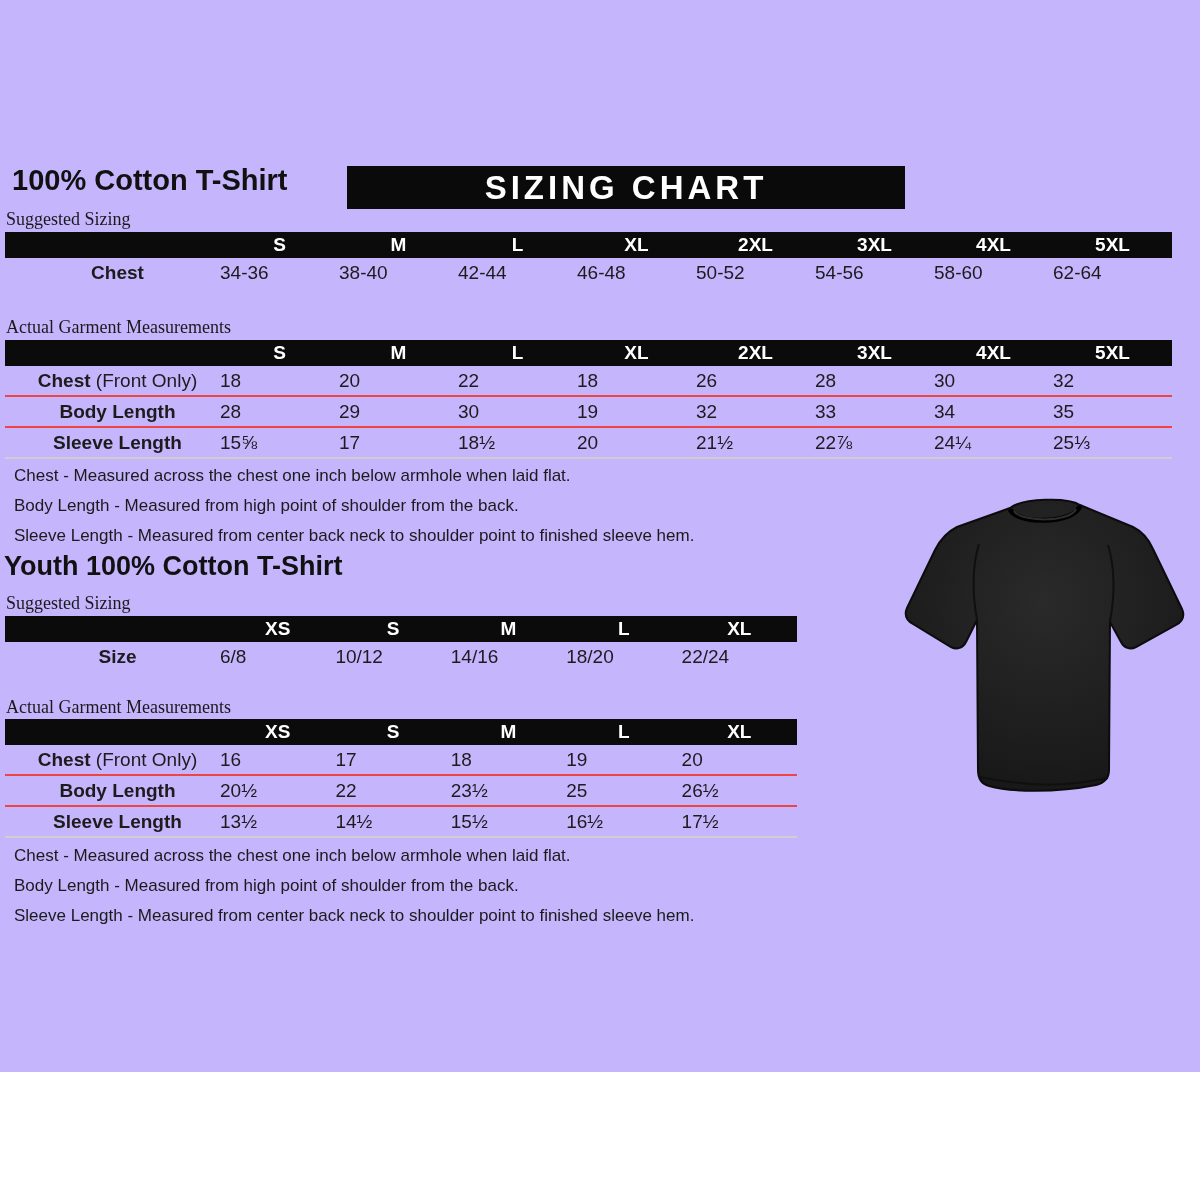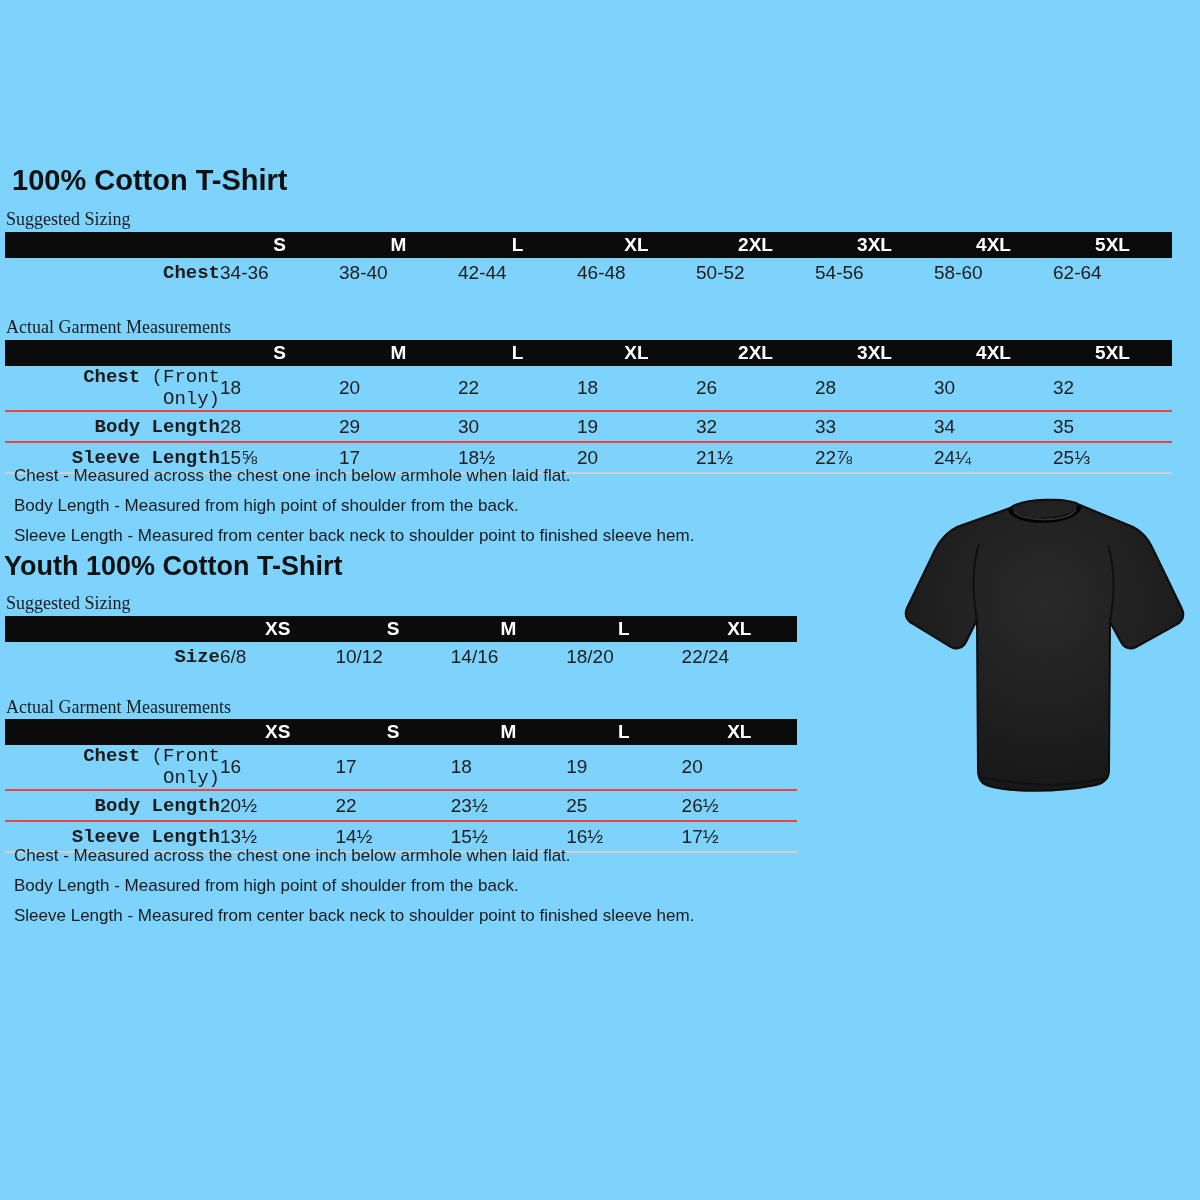--- a/index.html
+++ b/index.html
@@ -1,49 +1,50 @@
 <!DOCTYPE html>
 <html><head>
 <meta charset="utf-8">
 <style>
   html,body{margin:0;padding:0;background:#fff;}
   .canvas{
-    position:relative;width:1200px;height:1200px;background:#7dd3fc;
+    position:relative;width:1200px;height:1072px;background:#c4b5fd;
     font-family:"Liberation Sans", sans-serif;color:#141414;overflow:hidden;
   }
   .abs{position:absolute;}
   .main-title{font-size:29px;font-weight:bold;letter-spacing:0px;color:#111;}
   .banner{
     background:#0a0a0a;color:#fff;text-align:center;
     font-weight:bold;font-size:33px;letter-spacing:4px;line-height:43px;
   }
   .section-label{font-size:18px;color:#1a1a1a;font-family:Liberation Serif, serif;}
   .youth-title{font-size:27px;font-weight:bold;color:#111;}
   table.size-table{border-collapse:collapse;table-layout:fixed;}
   table.size-table th{
     background:#0b0b0b;color:#ffffff;font-weight:bold;font-size:19px;
     height:26px;padding:0;text-align:center;
   }
   table.size-table td{
     font-size:19px;height:29px;padding:0;color:#1c1c1c;
   }
   table.size-table td.rowlabel{
-    text-align:right;padding-left:10px;font-weight:bold;font-size:19px;font-family:Liberation Mono, monospace;
+    text-align:center;padding-left:10px;font-weight:bold;font-size:19px;
   }
   table.size-table td.rowlabel .suffix{font-weight:normal;}
   table.actual tbody tr + tr td{border-top:2px solid #ef4444;}
   table.actual tbody tr:last-child td{border-bottom:2px solid #cfcfcf;}
   .notes div{font-size:17px;line-height:30px;color:#1b1b1b;}
 </style>
 </head>
 <body>
 
 <div class="canvas">
 
   <div class="abs main-title" style="left:12px;top:164px;">100% Cotton T-Shirt</div>
+  <div class="abs banner" style="left:347px;top:166px;width:558px;height:43px;">SIZING CHART</div>
 
   <div class="abs section-label" style="left:6px;top:209px;">Suggested Sizing</div>
 
   <table class="abs size-table" style="left:5px;top:232px;width:1167px;">
     <colgroup>
         <col style="width:215px;">
         <col>
         <col>
         <col>
         <col>

